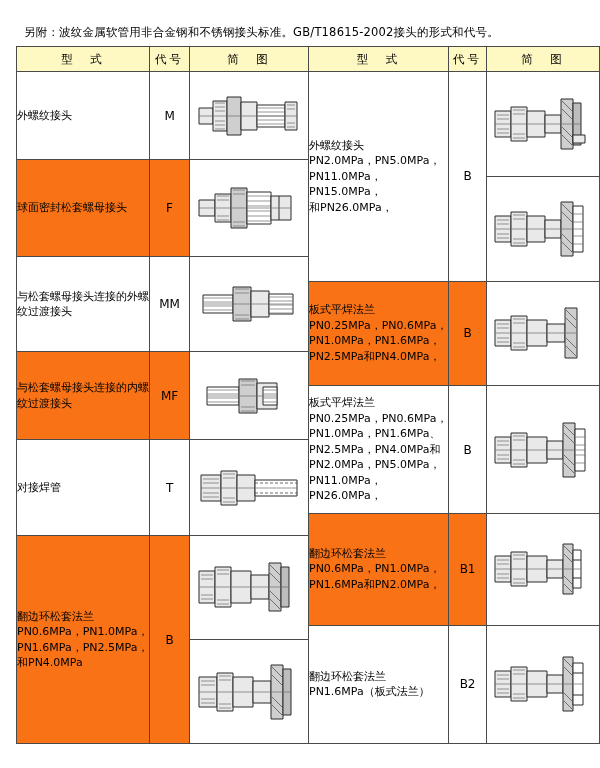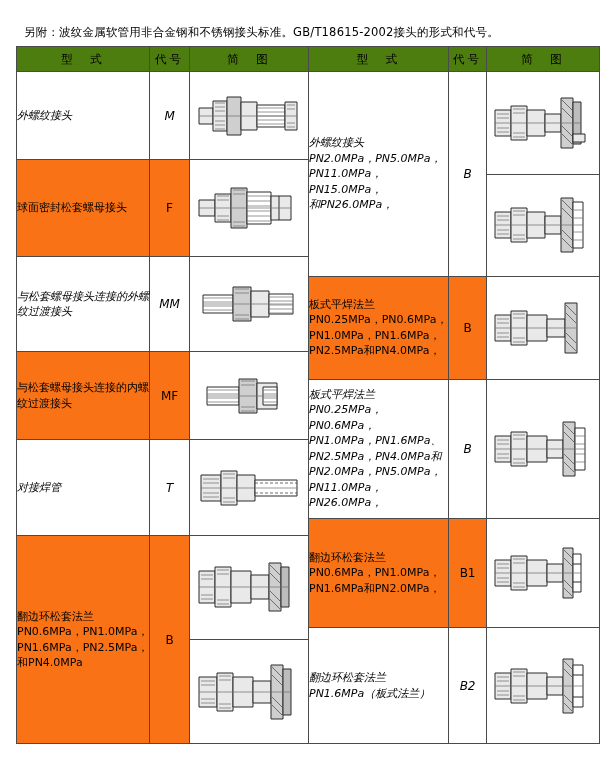--- a/index.html
+++ b/index.html
@@ -43,42 +43,42 @@
     table-layout: fixed;
   }
   table.tbl td, table.tbl th {
     border-right: 1px solid #4a4a4a;
     border-bottom: 1px solid #4a4a4a;
     padding: 0;
     vertical-align: middle;
     font-weight: normal;
   }
   thead th {
-    background: #4d7c0f;
+    background: #fef9c3;
     height: 24px;
     font-size: 11.5px;
     letter-spacing: 3px;
   }
   .c-type {
     font-size: 11px;
     line-height: 15.5px;
     padding: 4px 5px;
     text-align: left;
   }
   .c-code {
     text-align: center;
     font-size: 12px;
   }
   .c-fig {
     background: #ffffff;
     padding: 0;
     text-align: center;
   }
   .hl { background: #f97316; }
-  .wt { background: #ffffff; font-style: italic; }
+  .wt { background: #ffffff; }
 
   .figbox {
     width: 100%;
     height: 100%;
     display: flex;
     align-items: center;
     justify-content: center;
   }
   svg { display: block; }
 

